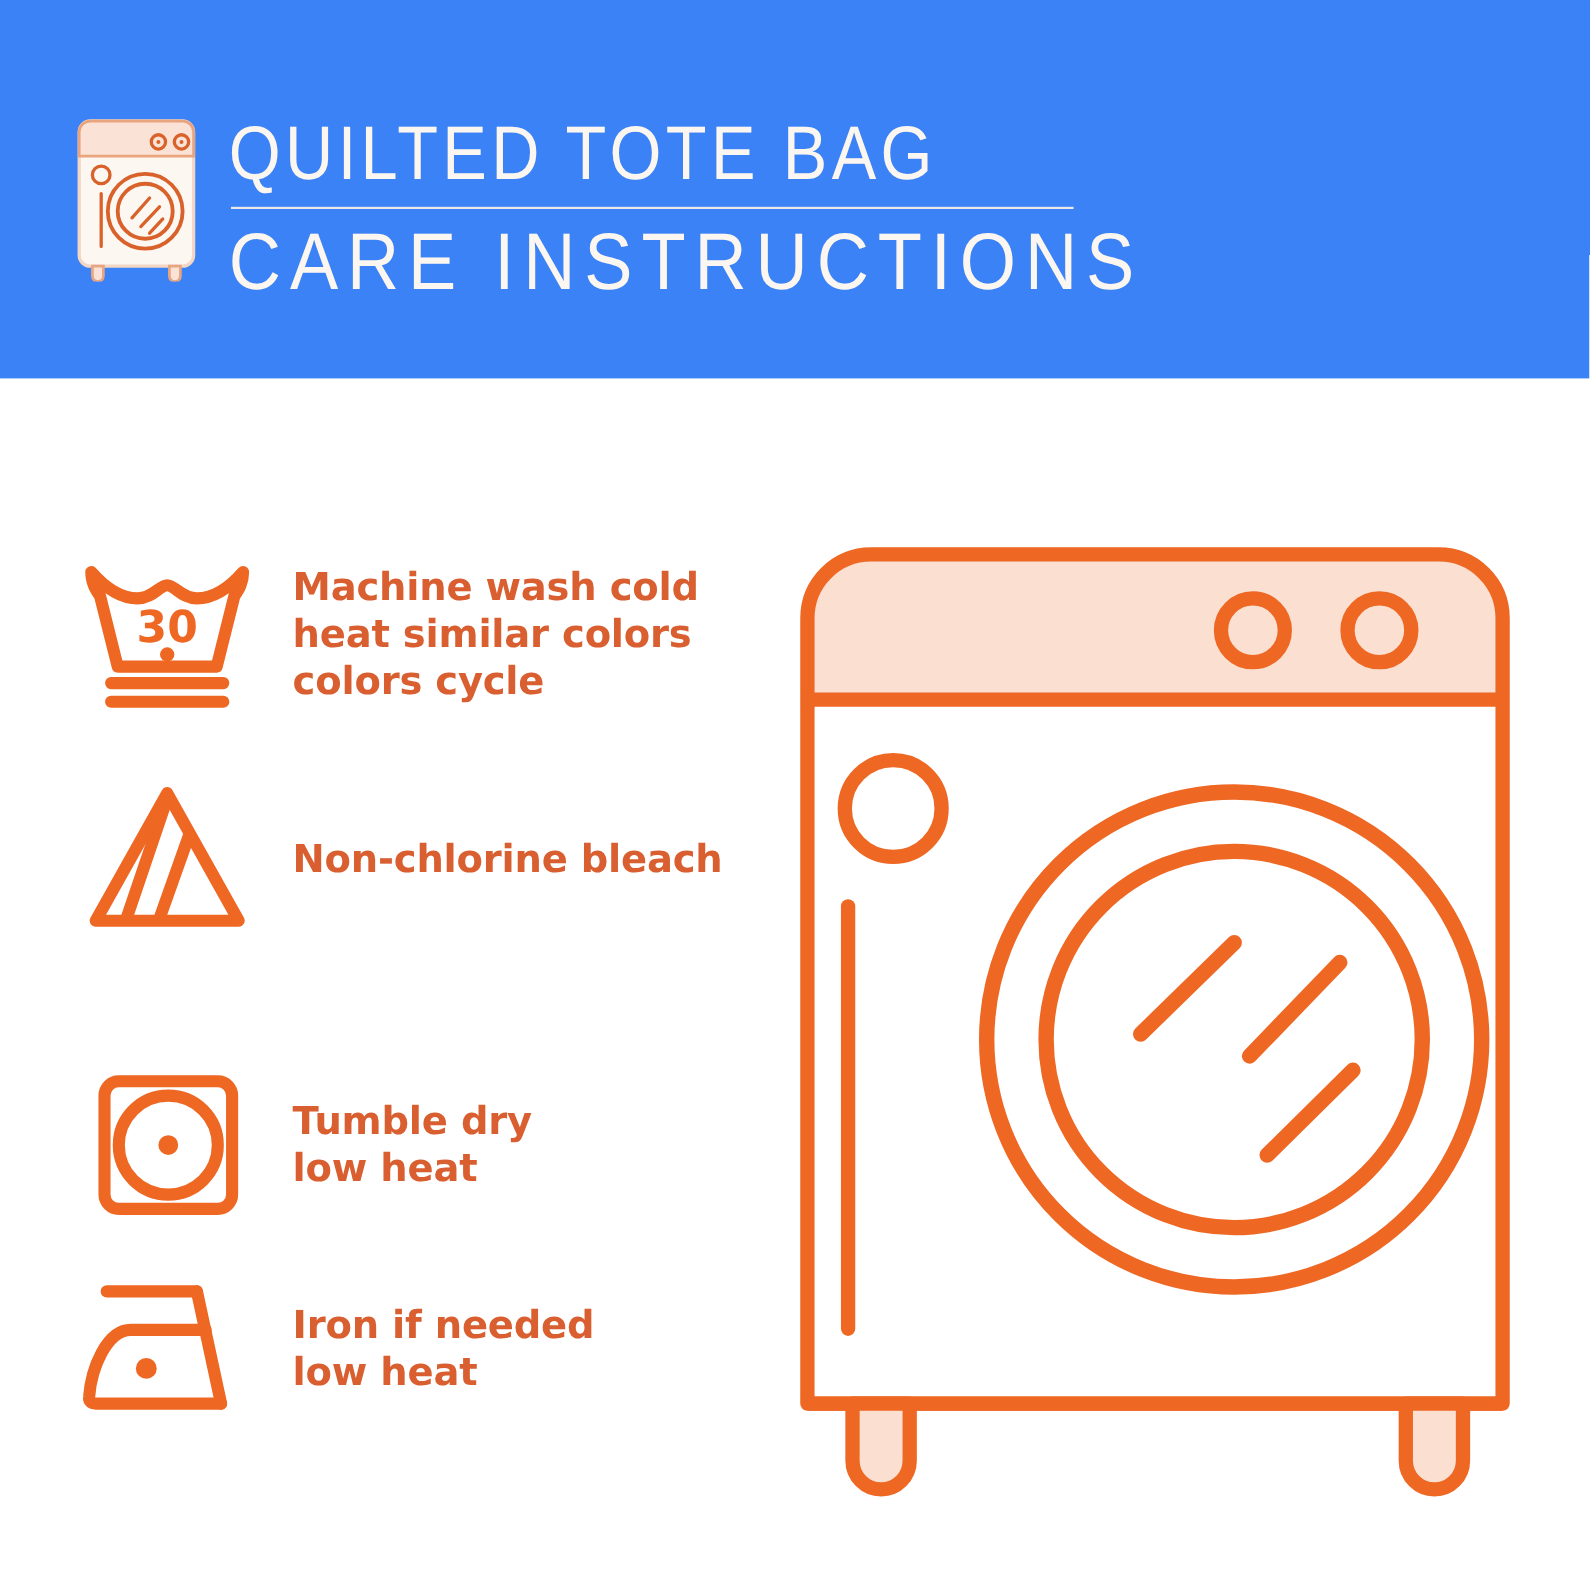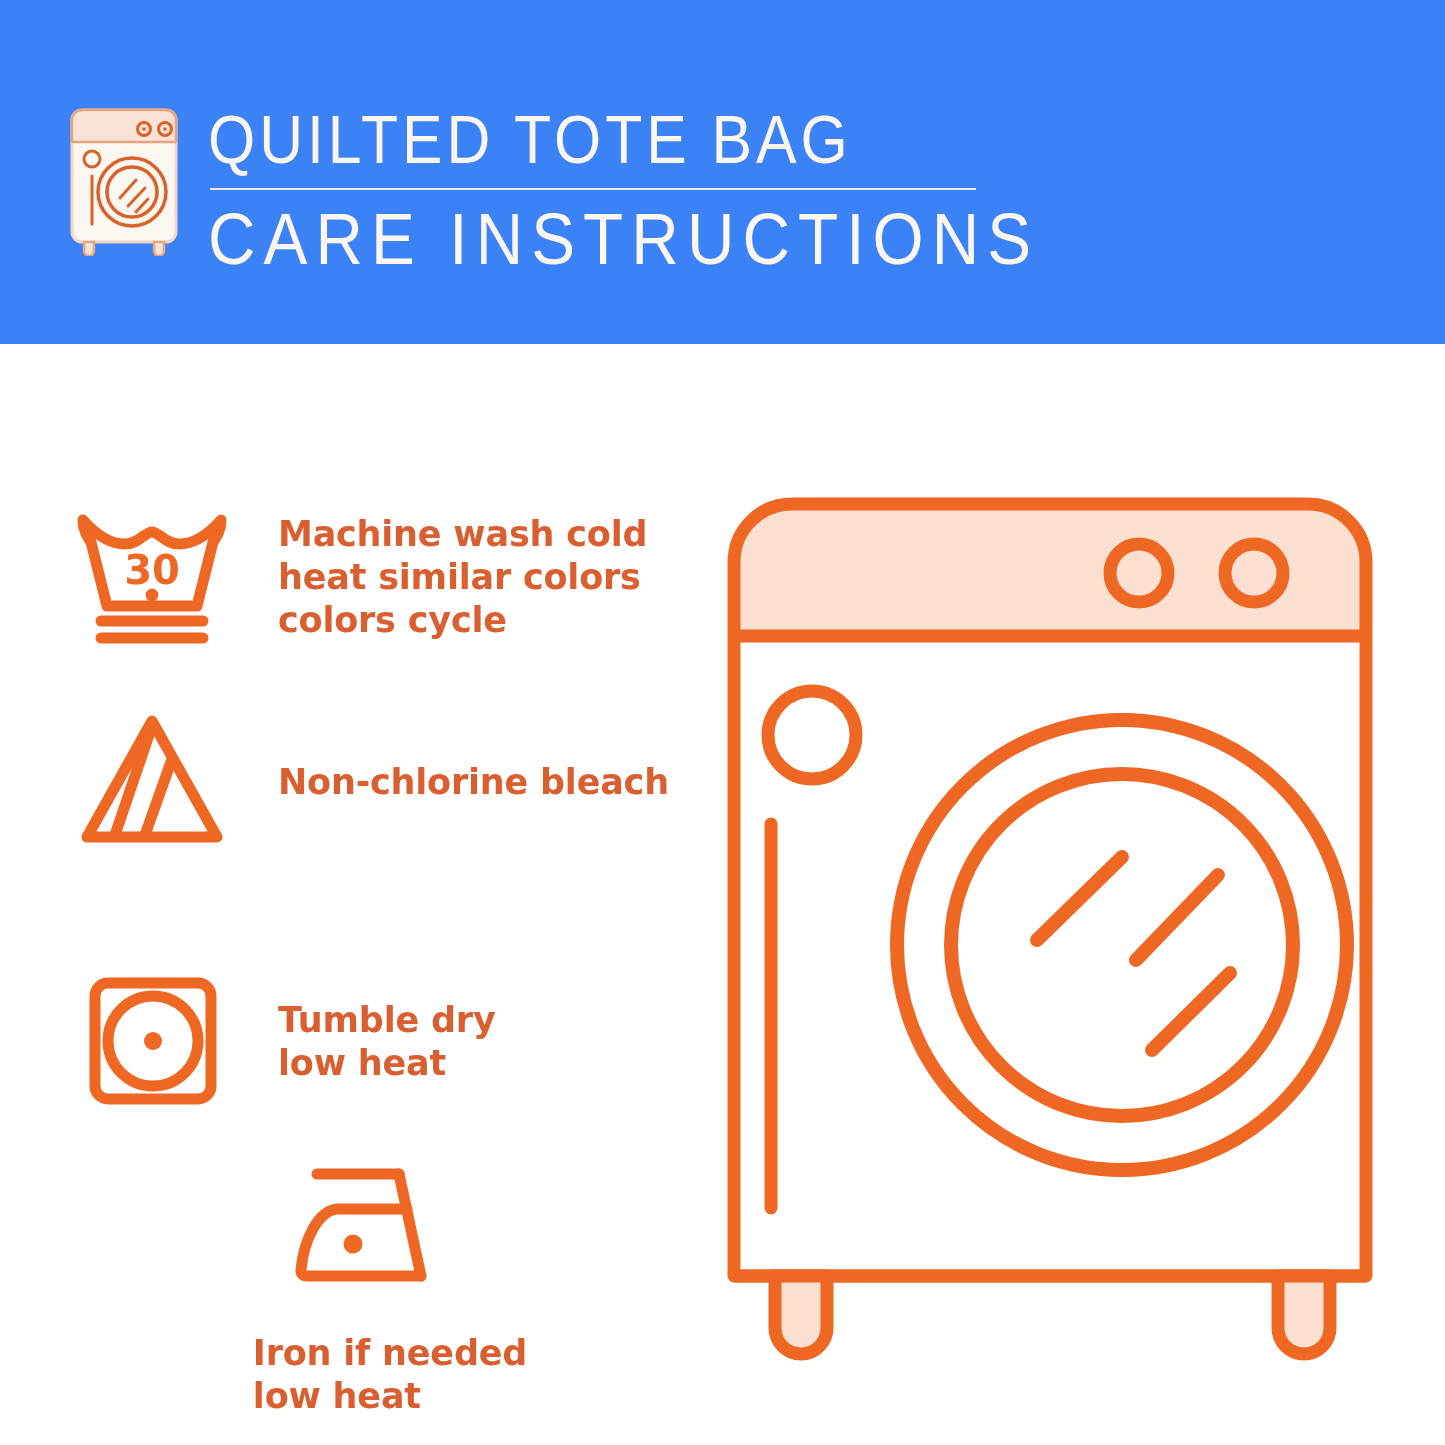--- a/index.html
+++ b/index.html
@@ -90,32 +90,32 @@
     flex-direction: row;
     align-items: center;
   }
   .care-icon {
     width: 180px;
     flex: 0 0 180px;
     display: flex;
     justify-content: center;
   }
   .care-text {
-    margin-left: 36px;
+    margin-left: 24px;
     font-family: "DejaVu Sans", sans-serif;
     font-size: 35px;
     line-height: 43px;
     font-weight: 700;
     color: #D95F31;
     letter-spacing: -0.2px;
   }
   #row-wash   { top: 497px; height: 160px; }
   #row-bleach { top: 707px; height: 150px; }
   #row-dry    { top: 964px; height: 155px; }
-  #row-iron   { top: 1152px; height: 150px; flex-direction: column; }
+  #row-iron   { top: 1152px; height: 150px; }
 
   
   #machine {
     position: absolute;
     left: 700px;
     top: 470px;
     width: 700px;
     height: 910px;
   }
 </style>

